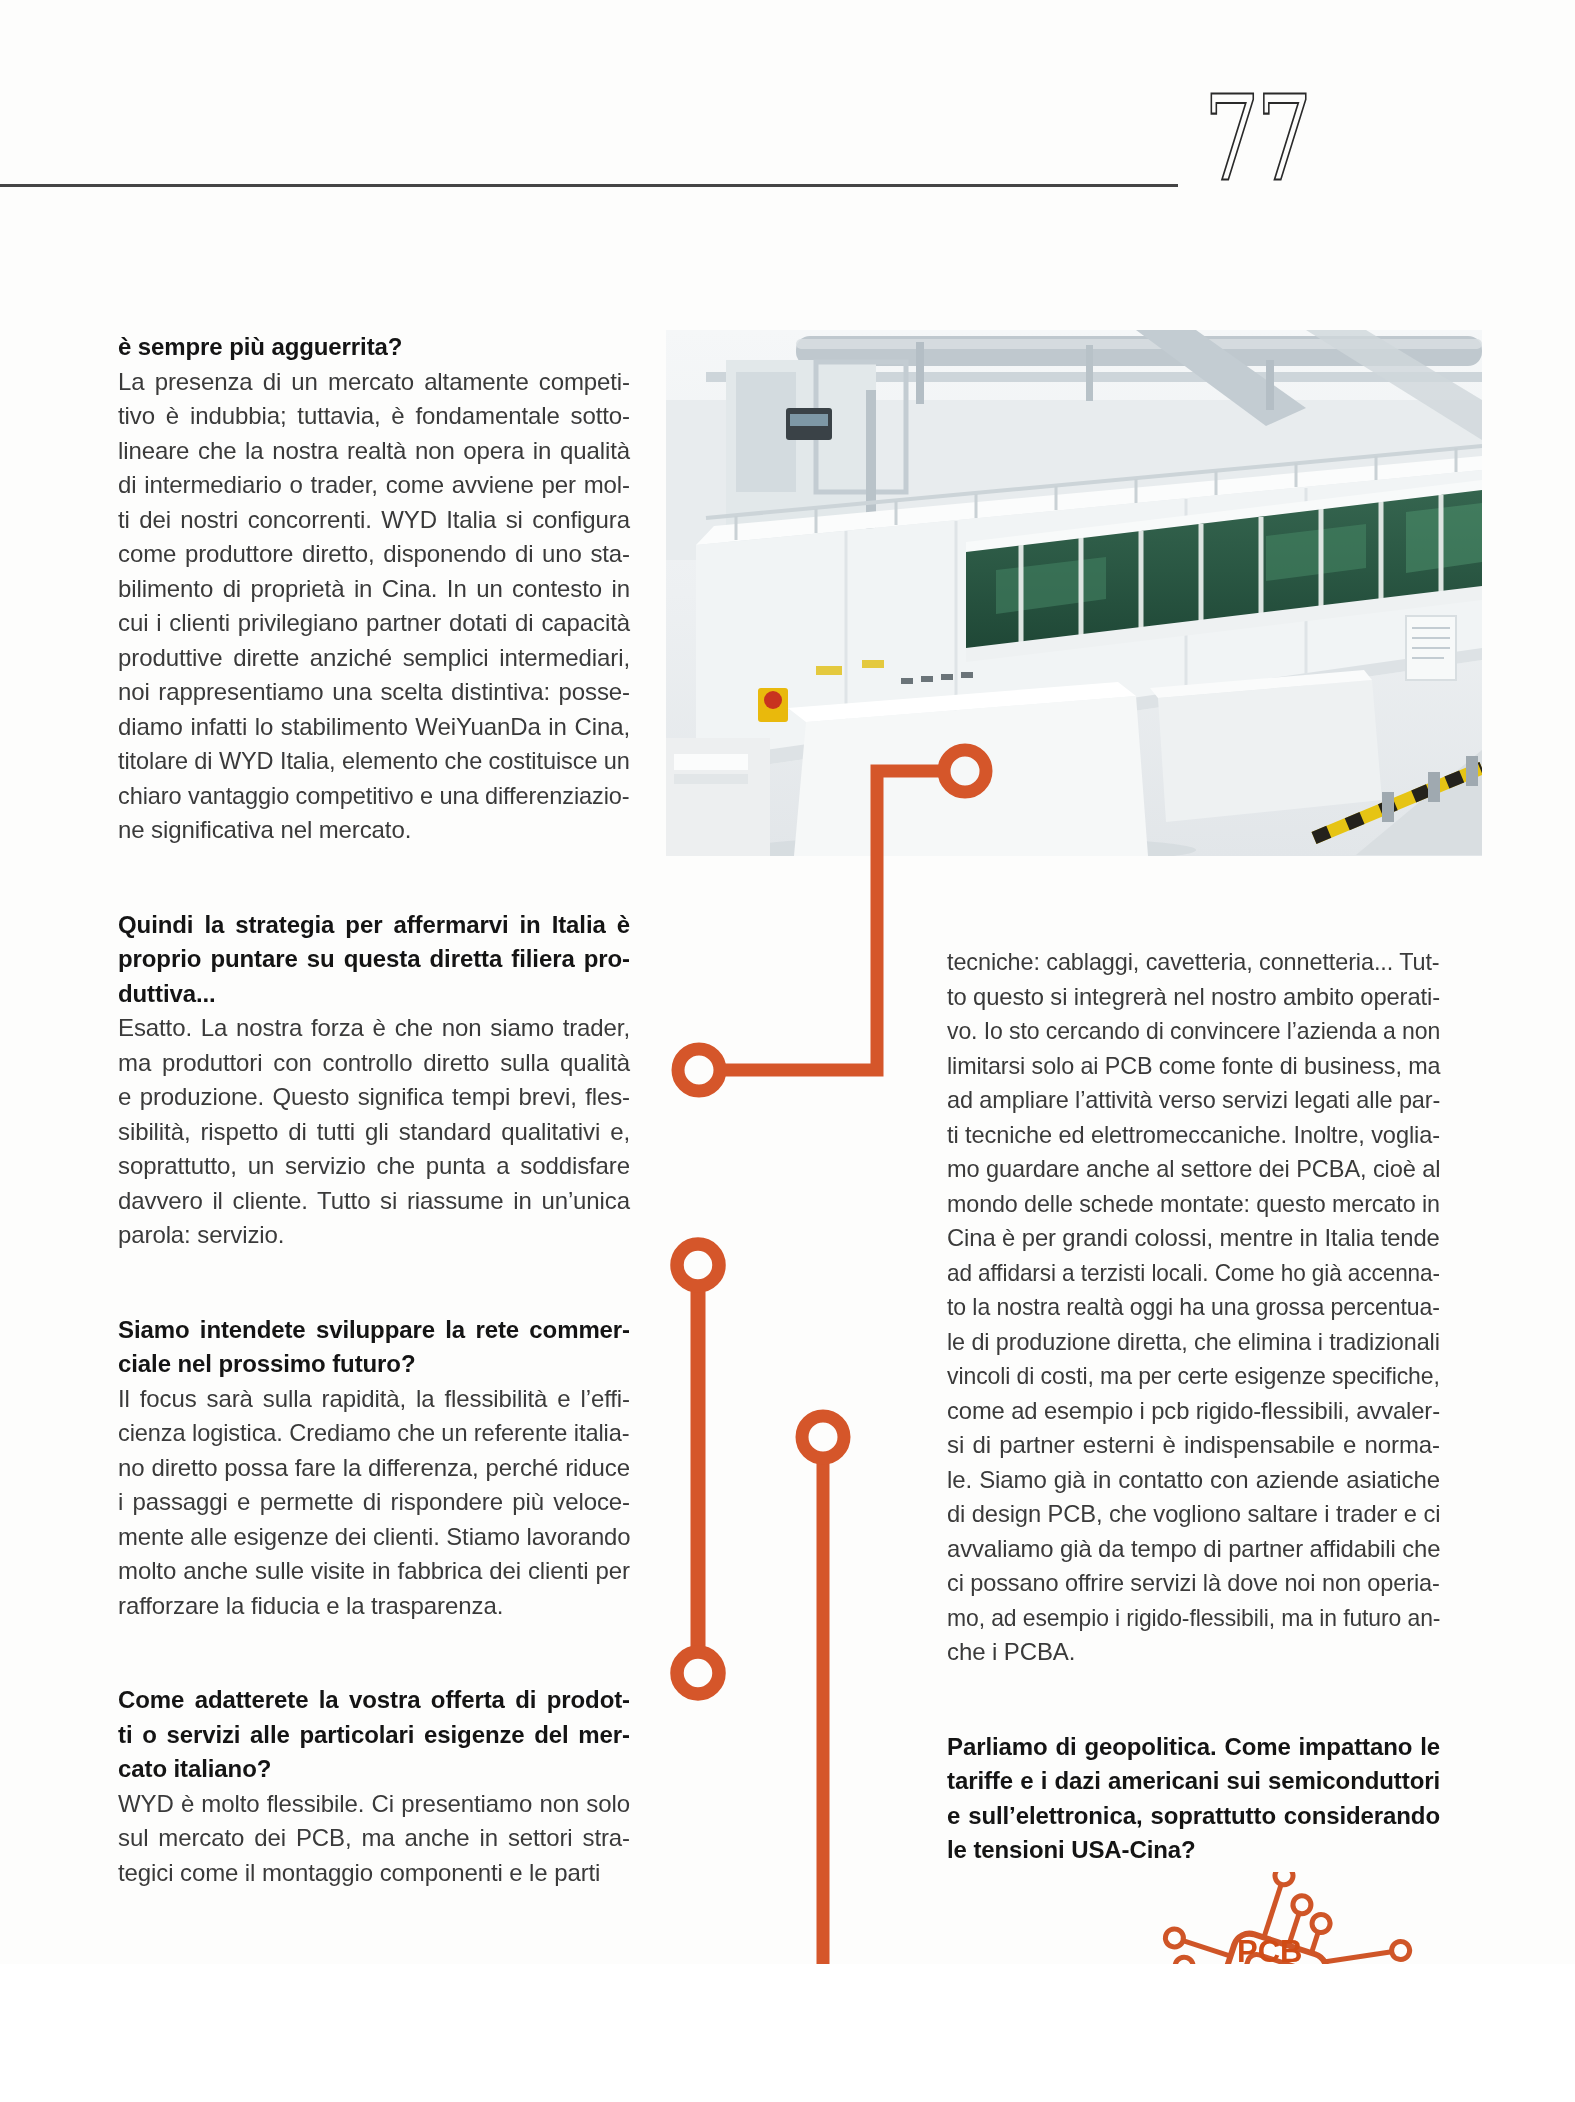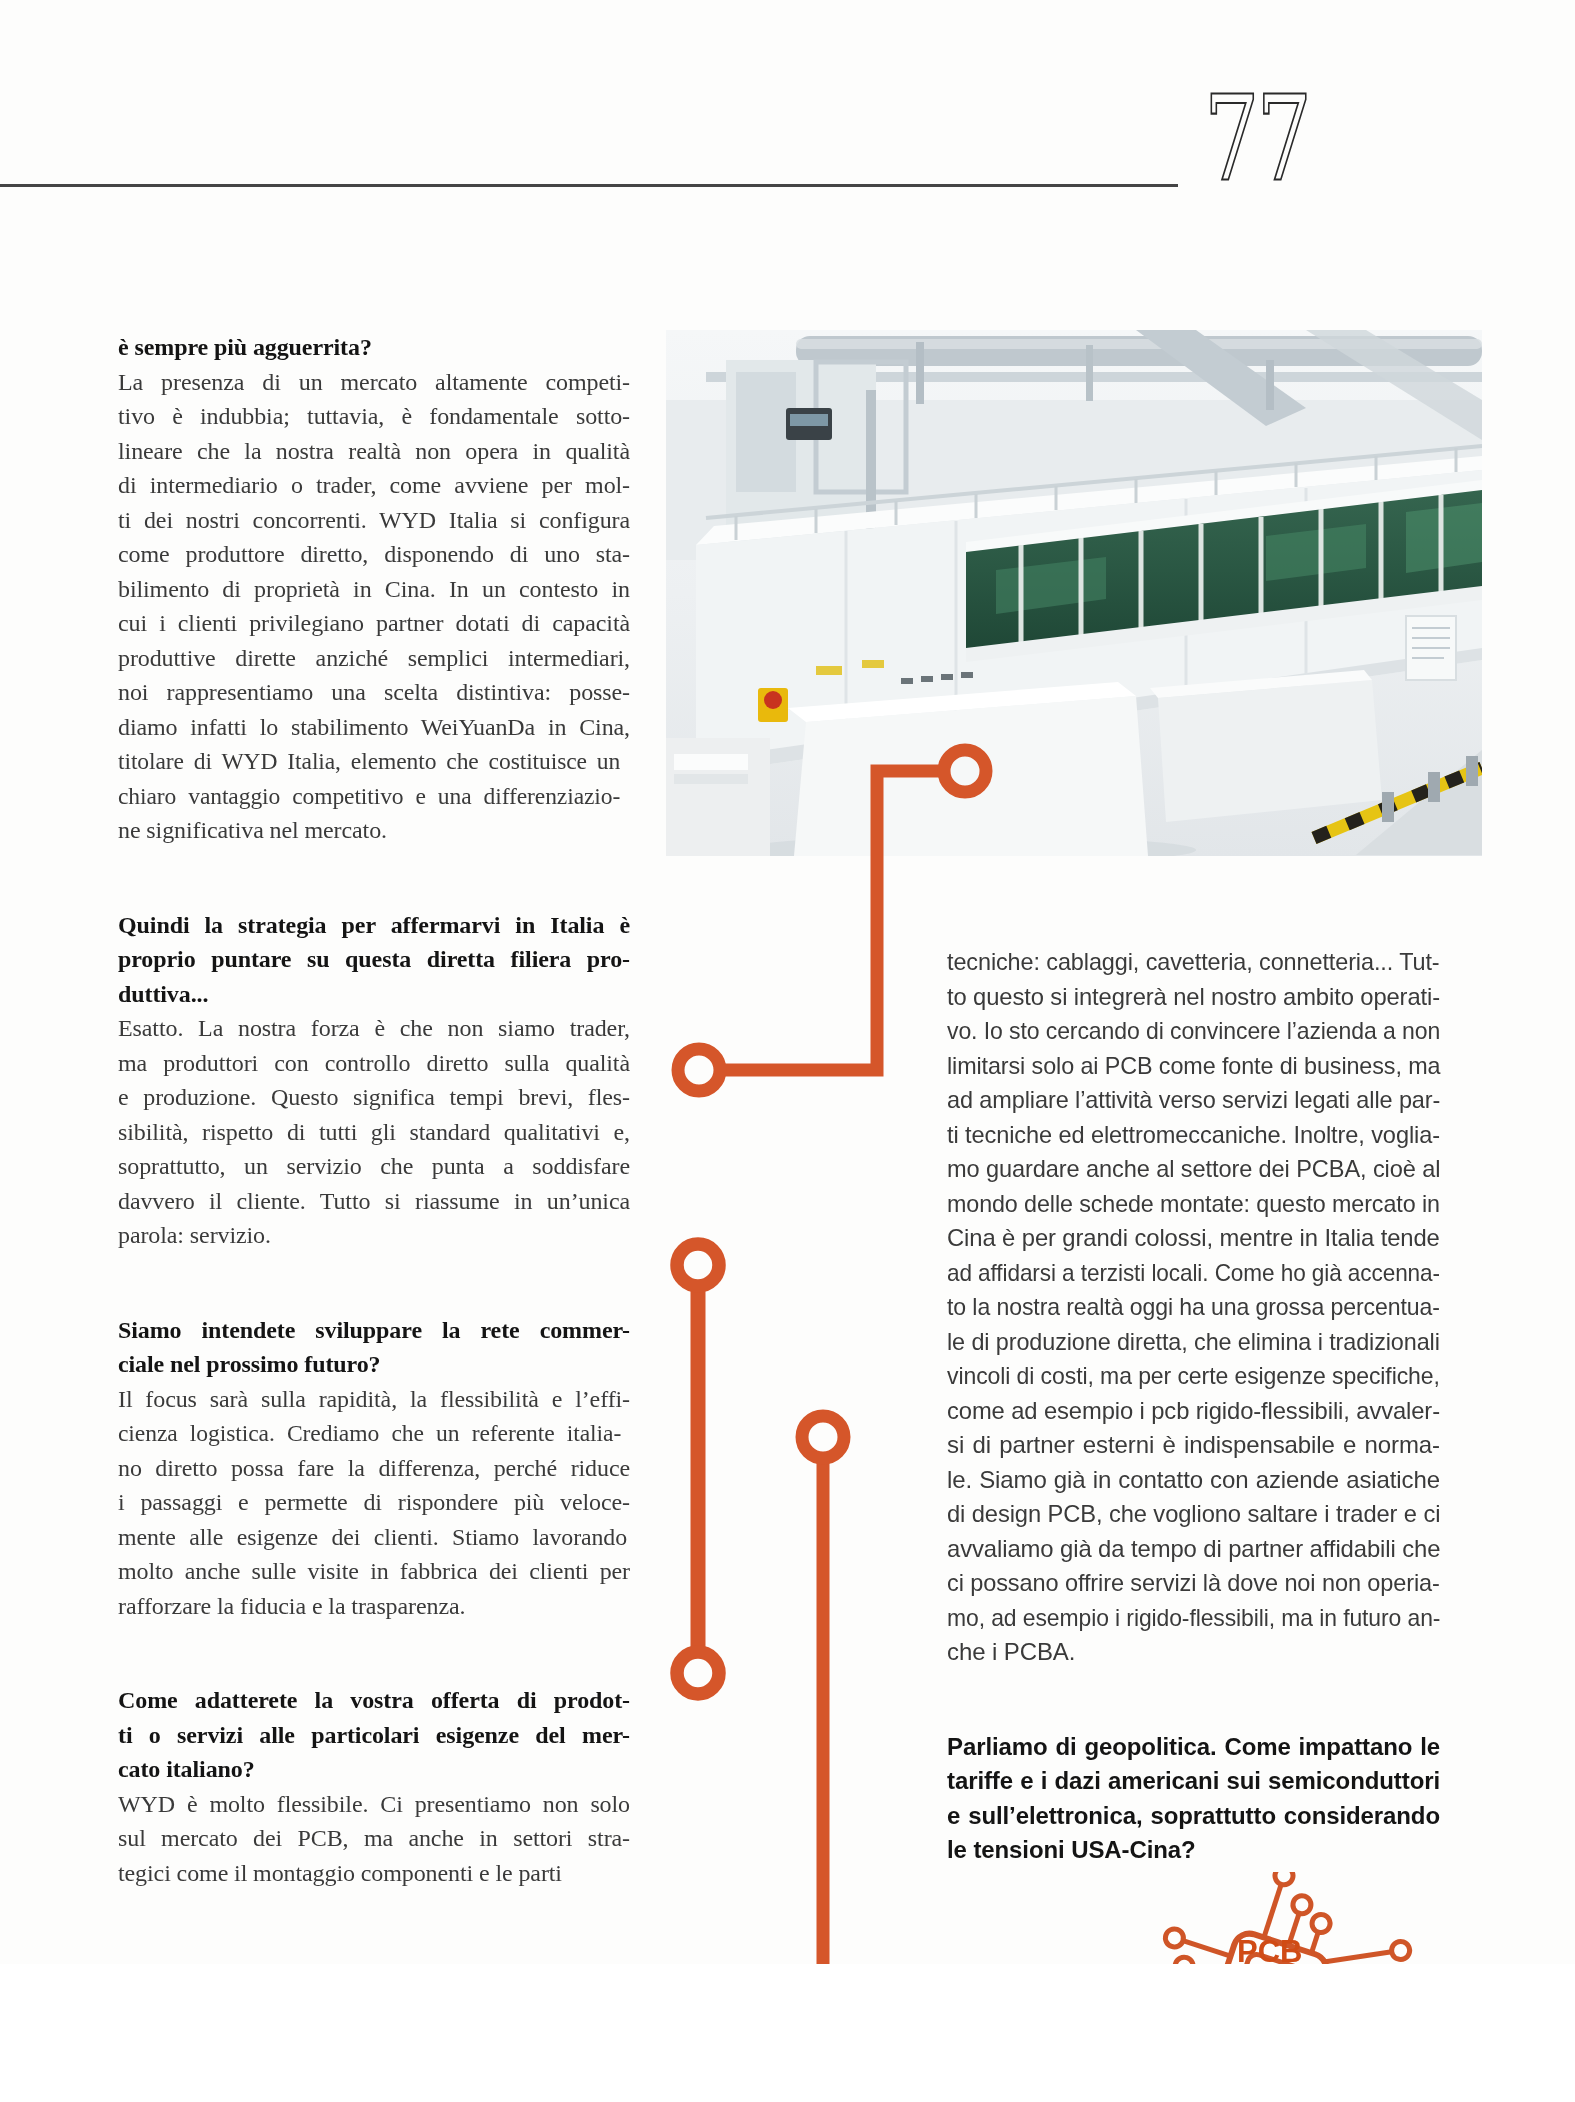--- a/index.html
+++ b/index.html
@@ -28,21 +28,21 @@
   @supports (-webkit-text-stroke: 2px black){
     .pagenum{color:transparent;-webkit-text-stroke:2.1px #2a2a2a;}
   }
   .photo{
     position:absolute;left:666px;top:330px;width:816px;height:526px;
     z-index:1;
   }
   .col{
     position:absolute;z-index:2;
   }
-  .col-left{left:118px;top:330px;width:512px;font-family:Liberation Serif, serif;}
+  .col-left{left:118px;top:330px;width:512px;}
   .col-right{left:947px;top:945px;width:493px;}
   .block{margin:0;}
   .block.head{margin-top:60px;}
   .col .block:first-child{margin-top:0;}
   .tl{
     font-size:24px;line-height:34.5px;color:#3a3a3a;
     letter-spacing:-0.1px;
     white-space:nowrap;
     text-align:justify;text-align-last:justify;
     transform-origin:left center;

